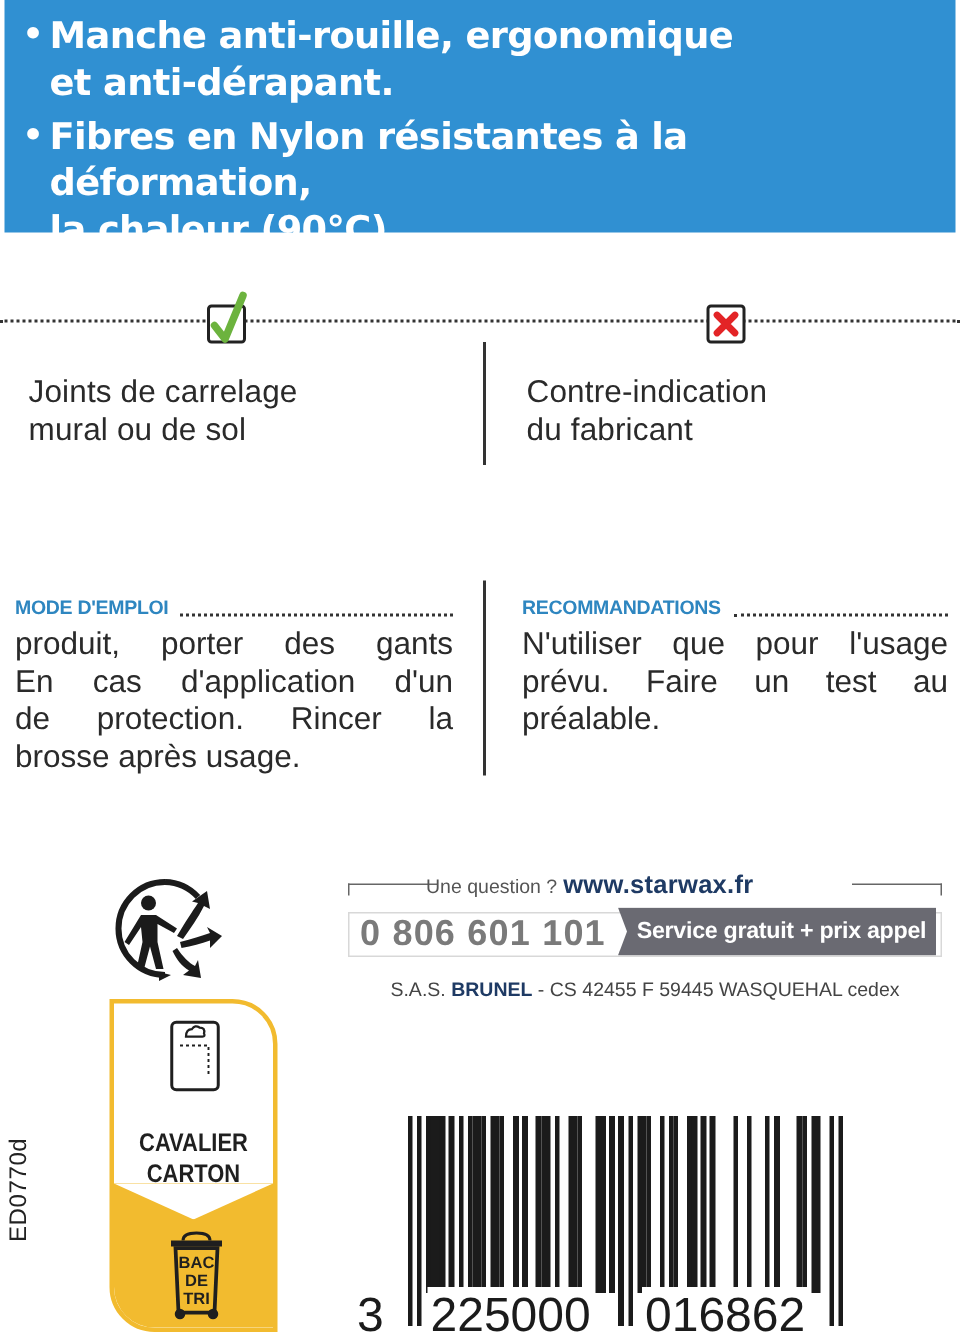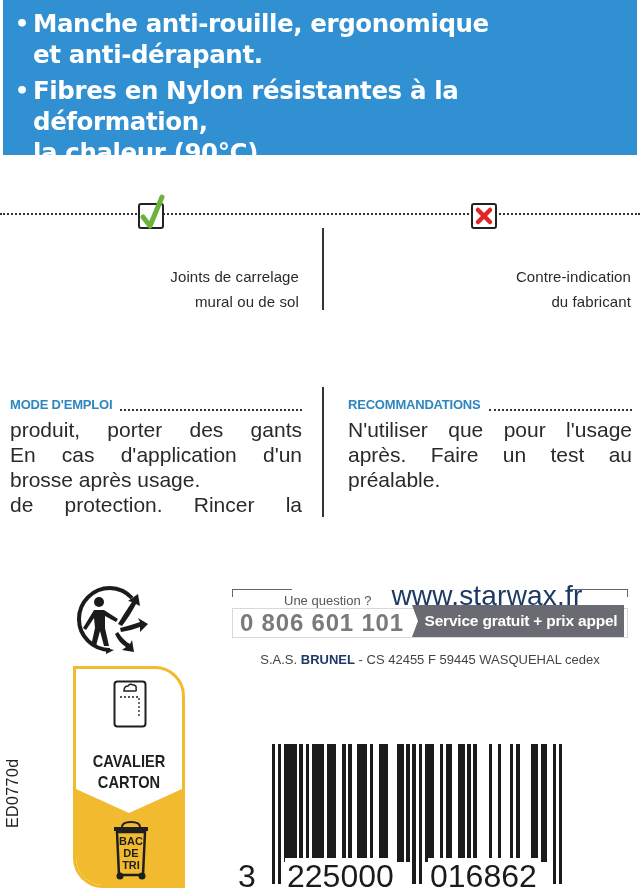--- a/index.html
+++ b/index.html
@@ -23,22 +23,22 @@
   }
   .usage-icon {
     position: absolute; top: 203px; width: 26px; height: 26px;
     border: 2px solid #222; border-radius: 3px; background: #fff;
   }
   .usage-icon.ok { left: 138px; }
   .usage-icon.no { left: 471px; }
   .usage-icon svg { position: absolute; left: 0; top: 0; overflow: visible; }
   .usage-divider { position: absolute; left: 322px; top: 228px; width: 2px; height: 82px; background: #333; }
   .usage-text {
-    position: absolute; top: 264px; width: 280px;
-    text-align: right; font-size: 15px; line-height: 25px; font-weight: 300; color: #2a2a2a;
+    position: absolute; top: 249px; width: 280px;
+    text-align: left; font-size: 21px; line-height: 25px; font-weight: 300; color: #2a2a2a;
     font-family: "Liberation Sans", sans-serif; letter-spacing: 0.1px;
   }
   .usage-text.ok { left: 19px; }
   .usage-text.no { left: 351px; }
 
   
   .col {
     position: absolute; top: 393px; width: 292px;
   }
   .col.left { left: 10px; }
@@ -56,21 +56,21 @@
   }
   .col-divider { position: absolute; left: 322px; top: 387px; width: 2px; height: 130px; background: #333; }
 
   
   .contact { position: absolute; left: 232px; top: 578px; width: 396px; }
   .q-line { position: relative; height: 24px; }
   .q-line .bracket-l { position: absolute; left: 0; top: 11px; width: 60px; height: 8px; border-top: 1.5px solid #666; border-left: 1.5px solid #666; }
   .q-line .bracket-r { position: absolute; right: 0; top: 11px; width: 60px; height: 8px; border-top: 1.5px solid #666; border-right: 1.5px solid #666; }
   .q-line .q-text { position: absolute; left: 52px; top: 2px; white-space: nowrap; display: flex; align-items: baseline; }
   .q-line .q-label { font-family: "Liberation Sans", sans-serif; font-size: 13px; color: #555; }
-  .q-line .q-url { font-family: "Liberation Sans", sans-serif; font-size: 28px; font-weight: 400; color: #1e3a64; margin-left: 20px; letter-spacing: 0.2px; }
+  .q-line .q-url { font-family: "Liberation Sans", sans-serif; font-size: 17px; font-weight: 700; color: #1e3a64; margin-left: 4px; letter-spacing: 0.2px; }
   .phone-row { position: relative; margin-top: 6px; height: 30px; }
   .phone-box {
     position: absolute; left: 0; top: 0; width: 396px; height: 30px;
     border: 1px solid #d8d8d8;
   }
   .phone-num {
     position: absolute; left: 8px; top: 1px;
     font-family: "Liberation Sans", sans-serif; font-size: 24px; font-weight: 700; color: #7a7a7a; letter-spacing: 0.8px;
   }
   .phone-tag {
@@ -160,35 +160,35 @@
 </div>
 
 <div class="col left">
   <div class="col-head">
     <span>MODE D'EMPLOI</span>
     <span class="fill"></span>
   </div>
   <div class="col-body">
     <div style="text-align-last: justify;">produit, porter des gants</div>
     <div style="text-align-last: justify;">En cas d'application d'un</div>
+    <div style="text-align-last: justify;">de protection. Rincer la</div>
     <div>brosse après usage.</div>
-    <div style="text-align-last: justify;">de protection. Rincer la</div>
   </div>
 </div>
 
 <div class="col-divider"></div>
 
 <div class="col right">
   <div class="col-head">
     <span>RECOMMANDATIONS</span>
     <span class="fill"></span>
   </div>
   <div class="col-body">
     <div style="text-align-last: justify;">N'utiliser que pour l'usage</div>
-    <div style="text-align-last: justify;">après. Faire un test au</div>
+    <div style="text-align-last: justify;">prévu. Faire un test au</div>
     <div>préalable.</div>
   </div>
 </div>
 
 <div class="contact">
   <div class="q-line">
     <span class="bracket-l"></span>
     <span class="bracket-r"></span>
     <span class="q-text">
       <span class="q-label">Une question ?</span>

